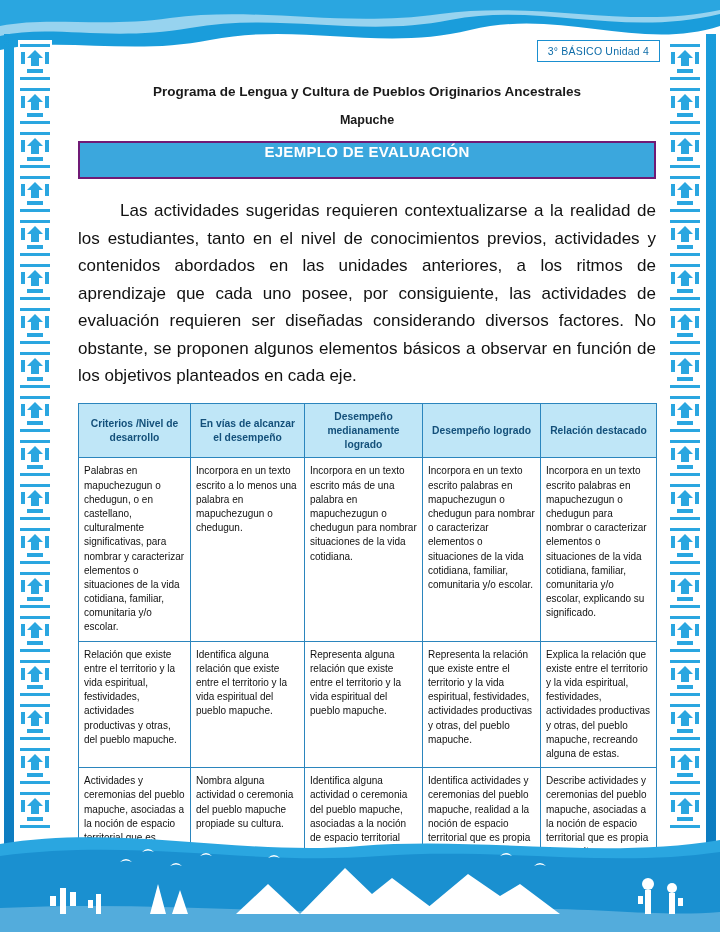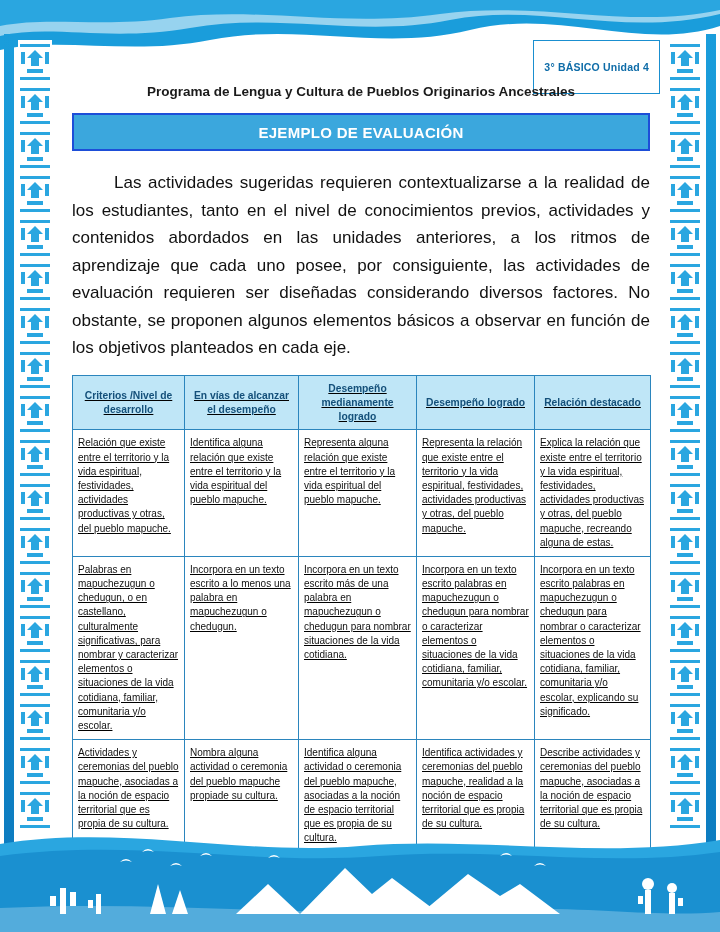--- a/index.html
+++ b/index.html
@@ -58,28 +58,28 @@
 
   
   .unit-badge {
     position: absolute;
     top: 40px;
     right: 60px;
     background: #ffffff;
     border: 1px solid #1a8fd0;
     color: #0e6ca8;
     font-size: 10.5px;
-    font-weight: bold;
-    padding: 20px 10px;
+    font-weight: normal;
+    padding: 4px 10px;
     letter-spacing: .2px;
   }
 
   .content {
     position: absolute;
-    left: 72px;
+    left: 78px;
     top: 84px;
     width: 578px;
   }
 
   .doc-title {
     text-align: center;
     font-size: 13.5px;
     font-weight: bold;
     color: #1a1a1a;
     margin: 0 0 14px 0;
@@ -88,23 +88,22 @@
     text-align: center;
     font-size: 12.5px;
     font-weight: bold;
     color: #1a1a1a;
     margin: 0 0 14px 0;
   }
 
   .banner {
     height: 34px;
     background: #3ba7dd;
-    border: 2px solid #1d4ed8;
+    border: 2px solid #701a75;
     display: flex;
-    align-items: center;
     justify-content: center;
     margin-bottom: 18px;
   }
   .banner span {
     color: #ffffff;
     font-weight: bold;
     font-size: 15px;
     letter-spacing: .3px;
   }
 
@@ -116,21 +115,20 @@
     margin: 0 0 13px 0;
   }
   .para.indent { text-indent: 42px; }
 
   
   table.rubric {
     border-collapse: collapse;
     width: 578px;
     margin-top: 12px;
     table-layout: fixed;
-    text-decoration: underline;
   }
   table.rubric th {
     background: #bfe6f7;
     border: 1px solid #2b85bd;
     color: #14507a;
     font-size: 10.3px;
     font-weight: bold;
     padding: 6px 5px;
     text-align: center;
     vertical-align: middle;
@@ -232,20 +230,21 @@
           <use href="#m2" y="748"></use>
       </g>
     </svg>
   </div>
 
   <div class="unit-badge">3° BÁSICO Unidad 4</div>
 
   <div class="content">
 
     <h1 class="doc-title">Programa de Lengua y Cultura de Pueblos Originarios Ancestrales</h1>
+    <h2 class="doc-subtitle">Mapuche</h2>
 
     <div class="banner">
       <span>EJEMPLO DE EVALUACIÓN</span>
     </div>
 
     <p class="para indent">Las actividades sugeridas requieren contextualizarse a la realidad de los estudiantes, tanto en el nivel de conocimientos previos, actividades y contenidos abordados en las unidades anteriores, a los ritmos de aprendizaje que cada uno posee, por consiguiente, las actividades de evaluación requieren ser diseñadas considerando diversos factores. No obstante, se proponen algunos elementos básicos a observar en función de los objetivos planteados en cada eje.</p>
 
     <table class="rubric">
       <colgroup>
         <col class="col1">
@@ -258,32 +257,32 @@
         <tr>
           <th>Criterios /Nivel de desarrollo</th>
           <th>En vías de alcanzar el desempeño</th>
           <th>Desempeño medianamente logrado</th>
           <th>Desempeño logrado</th>
           <th>Relación destacado</th>
         </tr>
       </thead>
       <tbody>
         <tr>
+          <td>Palabras en mapuchezugun o chedugun, o en castellano, culturalmente significativas, para nombrar y caracterizar elementos o situaciones de la vida cotidiana, familiar, comunitaria y/o escolar.</td>
+          <td>Incorpora en un texto escrito a lo menos una palabra en mapuchezugun o chedugun.</td>
+          <td>Incorpora en un texto escrito más de una palabra en mapuchezugun o chedugun para nombrar situaciones de la vida cotidiana.</td>
+          <td>Incorpora en un texto escrito palabras en mapuchezugun o chedugun para nombrar o caracterizar elementos o situaciones de la vida cotidiana, familiar, comunitaria y/o escolar.</td>
+          <td>Incorpora en un texto escrito palabras en mapuchezugun o chedugun para nombrar o caracterizar elementos o situaciones de la vida cotidiana, familiar, comunitaria y/o escolar, explicando su significado.</td>
+        </tr>
+        <tr>
           <td>Relación  que existe entre el territorio y la vida espiritual, festividades, actividades productivas y otras, del pueblo mapuche.</td>
           <td>Identifica alguna relación que existe entre el territorio y la vida espiritual del pueblo mapuche.</td>
           <td>Representa alguna relación que existe entre el territorio y la vida espiritual del pueblo mapuche.</td>
           <td>Representa la relación que existe entre el territorio y la vida espiritual, festividades, actividades productivas y otras, del pueblo mapuche.</td>
           <td>Explica la relación que existe entre el territorio y la vida espiritual, festividades, actividades productivas y otras, del pueblo mapuche, recreando alguna de estas.</td>
-        </tr>
-        <tr>
-          <td>Palabras en mapuchezugun o chedugun, o en castellano, culturalmente significativas, para nombrar y caracterizar elementos o situaciones de la vida cotidiana, familiar, comunitaria y/o escolar.</td>
-          <td>Incorpora en un texto escrito a lo menos una palabra en mapuchezugun o chedugun.</td>
-          <td>Incorpora en un texto escrito más de una palabra en mapuchezugun o chedugun para nombrar situaciones de la vida cotidiana.</td>
-          <td>Incorpora en un texto escrito palabras en mapuchezugun o chedugun para nombrar o caracterizar elementos o situaciones de la vida cotidiana, familiar, comunitaria y/o escolar.</td>
-          <td>Incorpora en un texto escrito palabras en mapuchezugun o chedugun para nombrar o caracterizar elementos o situaciones de la vida cotidiana, familiar, comunitaria y/o escolar, explicando su significado.</td>
         </tr>
         <tr>
           <td>Actividades  y ceremonias del pueblo mapuche, asociadas a la noción de espacio territorial que es propia de su cultura.</td>
           <td>Nombra alguna actividad o ceremonia del pueblo mapuche propiade su cultura.</td>
           <td>Identifica alguna actividad  o ceremonia del pueblo mapuche, asociadas a la noción de espacio territorial que es propia de su cultura.</td>
           <td>Identifica actividades y ceremonias del pueblo mapuche, realidad a la noción de espacio territorial que es propia de su cultura.</td>
           <td>Describe actividades y ceremonias del pueblo mapuche, asociadas a la noción de espacio territorial que es propia de su cultura.</td>
         </tr>
       </tbody>
     </table>

